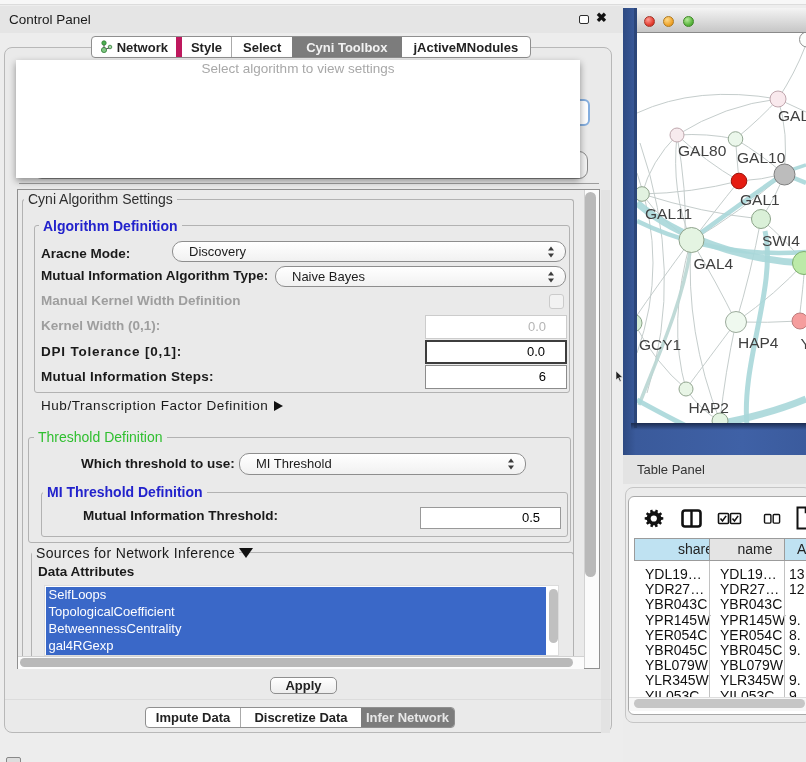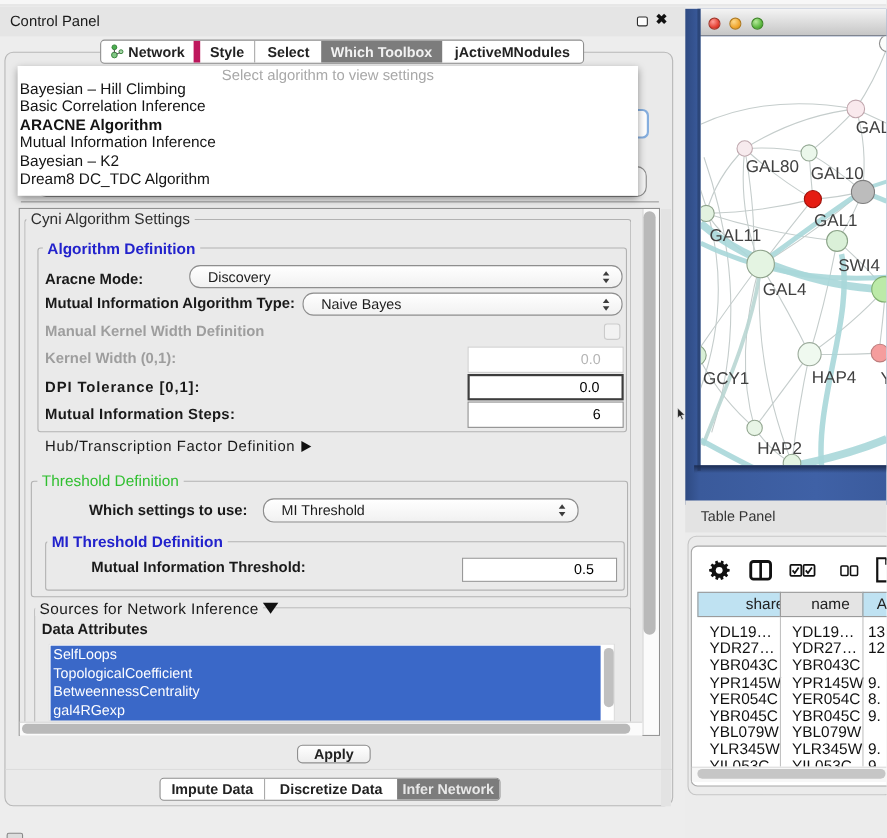--- a/index.html
+++ b/index.html
@@ -34,21 +34,21 @@
         <circle cx="4" cy="3" r="2.2" fill="#4caf50" stroke="#2e7d32" stroke-width="0.8"></circle>
         <circle cx="4" cy="10" r="2.6" fill="#81c784" stroke="#2e7d32" stroke-width="0.8"></circle>
         <circle cx="10" cy="7" r="1.8" fill="#a5d6a7" stroke="#2e7d32" stroke-width="0.8"></circle>
         <line x1="4" y1="5" x2="4" y2="8" stroke="#555" stroke-width="1"></line>
         <line x1="6" y1="9" x2="9" y2="8" stroke="#555" stroke-width="1"></line>
       </svg>
     Network
   </div>
   <div style="width:51px;display:flex;align-items:center;justify-content:center;border-right:1px solid #aaa;">Style</div>
   <div style="width:60px;display:flex;align-items:center;justify-content:center;">Select</div>
-  <div style="width:110px;display:flex;align-items:center;justify-content:center;background:#7c7c7c;color:#f2f2f2;">Which Toolbox</div>
+  <div style="width:110px;display:flex;align-items:center;justify-content:center;background:#7c7c7c;color:#f2f2f2;">Cyni Toolbox</div>
   <div style="width:129px;display:flex;align-items:center;justify-content:center;">jActiveMNodules</div>
 </div>
 
 <div class="a" style="left:564px;top:99px;width:26px;height:27px;border:2px solid #85aede;border-radius:6px;background:#fff;"></div>
 
 <div class="a" style="left:17px;top:189px;width:583px;height:480px;border:1px solid #909090;background:#eaeaea;"></div>
 
 <div class="a" style="left:584px;top:190px;width:15px;height:478px;background:#fbfbfb;border-left:1px solid #d2d2d2;"></div>
 <div class="a" style="left:585px;top:192px;width:11px;height:385px;background:#b9b9b9;border-radius:5.5px;"></div>
 <div class="a" style="left:601px;top:190px;width:9px;height:543px;background:#e3e3e3;"></div>
@@ -76,21 +76,21 @@
 
 <div class="lb" style="left:41px;top:369px;letter-spacing:0.25px;">Mutual Information Steps:</div>
 <div class="fld" style="left:425px;top:365px;width:142px;height:24px;border:1px solid #8c8c8c;color:#000;line-height:22px;">6</div>
 
 <div class="lr" style="left:41px;top:398px;letter-spacing:0.55px;">Hub/Transcription Factor Definition</div>
 <div class="a" style="left:274px;top:401px;width:0;height:0;border-top:5.5px solid transparent;border-bottom:5.5px solid transparent;border-left:9px solid #111;"></div>
 
 <div class="grp" style="left:28px;top:437px;width:543px;height:106px;"></div>
 <div class="gt" style="left:34px;top:430px;color:#2fbf2f;">Threshold Definition</div>
 
-<div class="lb" style="left:81px;top:456px;">Which settings to use:</div>
+<div class="lb" style="left:81px;top:456px;">Which threshold to use:</div>
 <div class="combo" style="left:239px;top:453px;width:287px;height:22px;">MI Threshold<span class="ud"></span></div>
 
 <div class="grp" style="left:41px;top:492px;width:527px;height:45px;"></div>
 <div class="gt" style="left:43px;top:485px;color:#2222cc;font-weight:bold;">MI Threshold Definition</div>
 
 <div class="lb" style="left:55px;top:508px;padding-left:28px;">Mutual Information Threshold:</div>
 <div class="fld" style="left:420px;top:507px;width:141px;height:22px;border:1px solid #999;color:#000;line-height:20px;">0.5</div>
 
 <div class="grp" style="left:31px;top:552px;width:543px;height:116px;border-bottom:none;"></div>
 <div class="gt" style="left:32px;top:546px;color:#1a1a1a;letter-spacing:0.35px;">Sources for Network Inference</div>
@@ -115,21 +115,20 @@
   <div style="width:93px;display:flex;align-items:center;justify-content:center;background:#7c7c7c;color:#e8e8e8;">Infer Network</div>
 </div>
 
 <div class="a" style="left:6px;top:757px;width:15px;height:12px;border:1.5px solid #888;border-radius:2px;background:#ddd;"></div>
 
 <div class="a" style="left:33px;top:151px;width:555px;height:28px;border:1.5px solid #8a8a8a;border-radius:9px;background:#f4f4f4;z-index:4;"></div>
 <div class="a" style="left:19px;top:183px;width:580px;height:1px;background:#9c9c9c;"></div>
 
 <div class="a" style="left:16px;top:60px;width:564px;height:118px;background:#fff;box-shadow:0 3px 7px rgba(0,0,0,0.4);z-index:50;">
   <div style="position:absolute;left:0;top:2px;width:100%;text-align:center;color:#a8a8a8;font-size:13.5px;line-height:13px;">Select algorithm to view settings</div>
-  <div style="position:absolute;left:2px;top:12px;font-size:14px;line-height:16.4px;color:#141414;white-space:nowrap;">Bayesian – Hill Climbing<br>Basic Correlation Inference<br><b>ARACNE Algorithm</b><br>Mutual Information Inference<br>Bayesian – K2<br>Dream8 DC_TDC Algorithm</div>
 </div>
 
 <div class="a" style="left:623px;top:8px;width:183px;height:451px;background:linear-gradient(90deg,#2e4a82 0%,#3a5a9b 7%,#3f61a6 65%,#3b5b9d 100%);"></div>
 
 <div class="a" style="left:634px;top:8px;width:3px;height:420px;background:#2c4679;"></div>
 <div class="a" style="left:637px;top:8px;width:169px;height:25px;background:linear-gradient(#f4f4f4,#c6c6c6);border-bottom:1px solid #8a8a8a;"></div>
 <div class="a" style="left:644px;top:16px;width:11px;height:11px;border-radius:50%;background:radial-gradient(circle at 35% 30%,#ff9d96,#e23b2e 65%,#b5291e);border:1px solid #a33327;"></div>
 <div class="a" style="left:663px;top:16px;width:11px;height:11px;border-radius:50%;background:radial-gradient(circle at 35% 30%,#fdd98a,#efa32a 65%,#d3891b);border:1px solid #b07a1e;"></div>
 <div class="a" style="left:683px;top:16px;width:11px;height:11px;border-radius:50%;background:radial-gradient(circle at 35% 30%,#b6eb9a,#58b43c 65%,#459330);border:1px solid #3e8727;"></div>
 <div class="a" style="left:637px;top:33px;width:169px;height:390px;background:#fff;overflow:hidden;" id="net">

